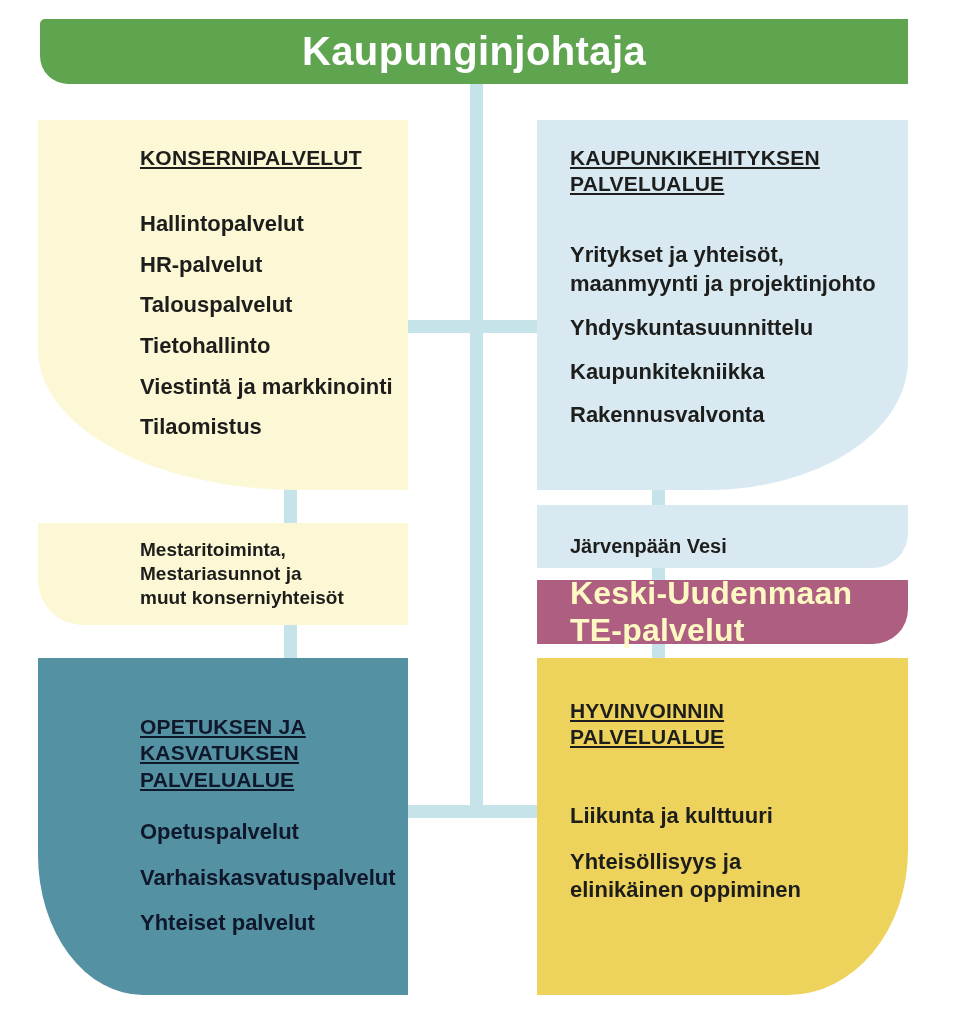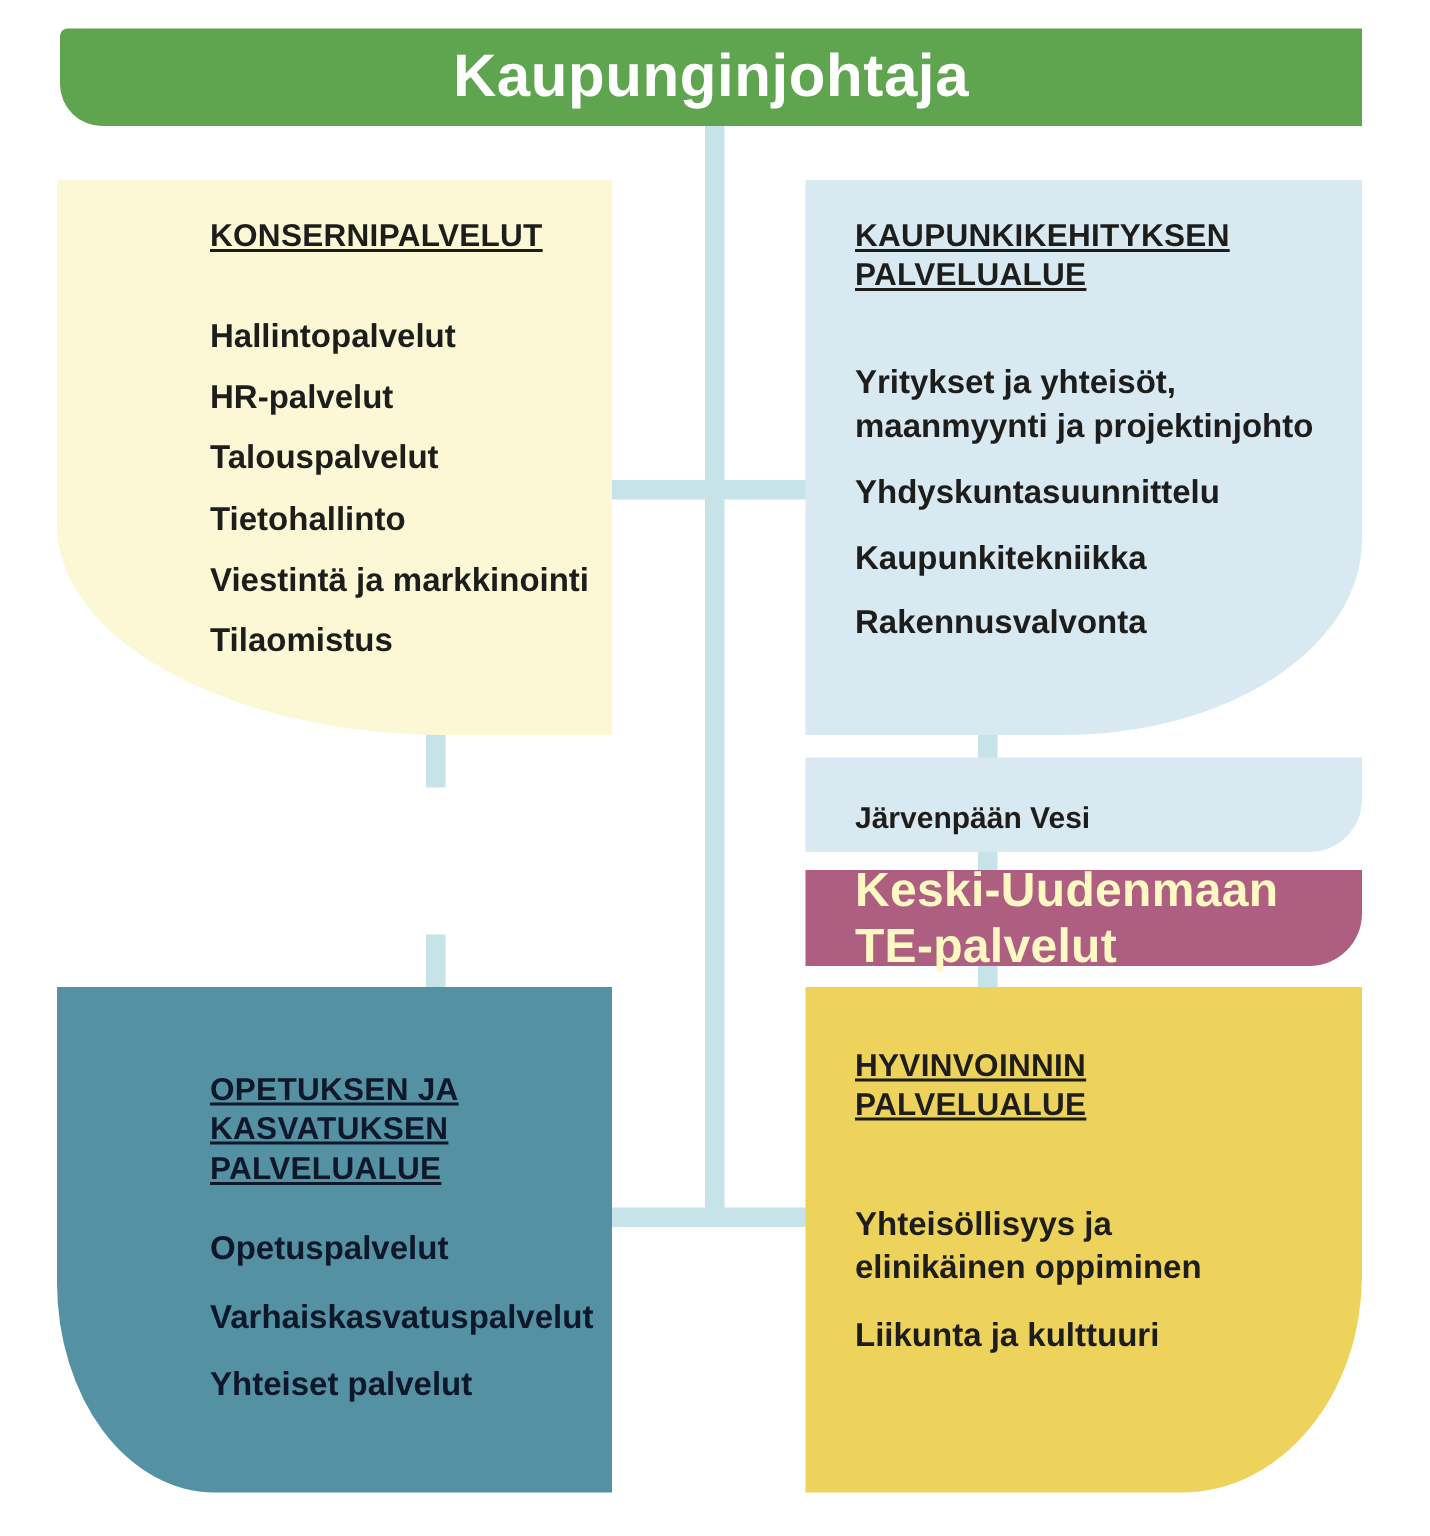--- a/index.html
+++ b/index.html
@@ -113,20 +113,25 @@
 PALVELUALUE</h2>
     <div class="items">
       <div class="item">Yritykset ja yhteisöt,
 maanmyynti ja projektinjohto</div>
       <div class="item">Yhdyskuntasuunnittelu</div>
       <div class="item">Kaupunkitekniikka</div>
       <div class="item">Rakennusvalvonta</div>
     </div>
   </section>
 
+  <section class="box mestari">
+    <div class="label">Mestaritoiminta,
+Mestariasunnot ja
+muut konserniyhteisöt</div>
+  </section>
 
   <section class="box vesi">
     <div class="label">Järvenpään Vesi</div>
   </section>
 
   <section class="box te">
     <div class="label">Keski-Uudenmaan TE-palvelut</div>
   </section>
 
   <section class="box opetus">
@@ -137,19 +142,19 @@
       <div class="item">Opetuspalvelut</div>
       <div class="item">Varhaiskasvatuspalvelut</div>
       <div class="item">Yhteiset palvelut</div>
     </div>
   </section>
 
   <section class="box hyvinvointi">
     <h2 class="title">HYVINVOINNIN
 PALVELUALUE</h2>
     <div class="items">
+      <div class="item">Liikunta ja kulttuuri</div>
       <div class="item">Yhteisöllisyys ja
 elinikäinen oppiminen</div>
-      <div class="item">Liikunta ja kulttuuri</div>
     </div>
   </section>
 
 </div>
 
 </body></html>

